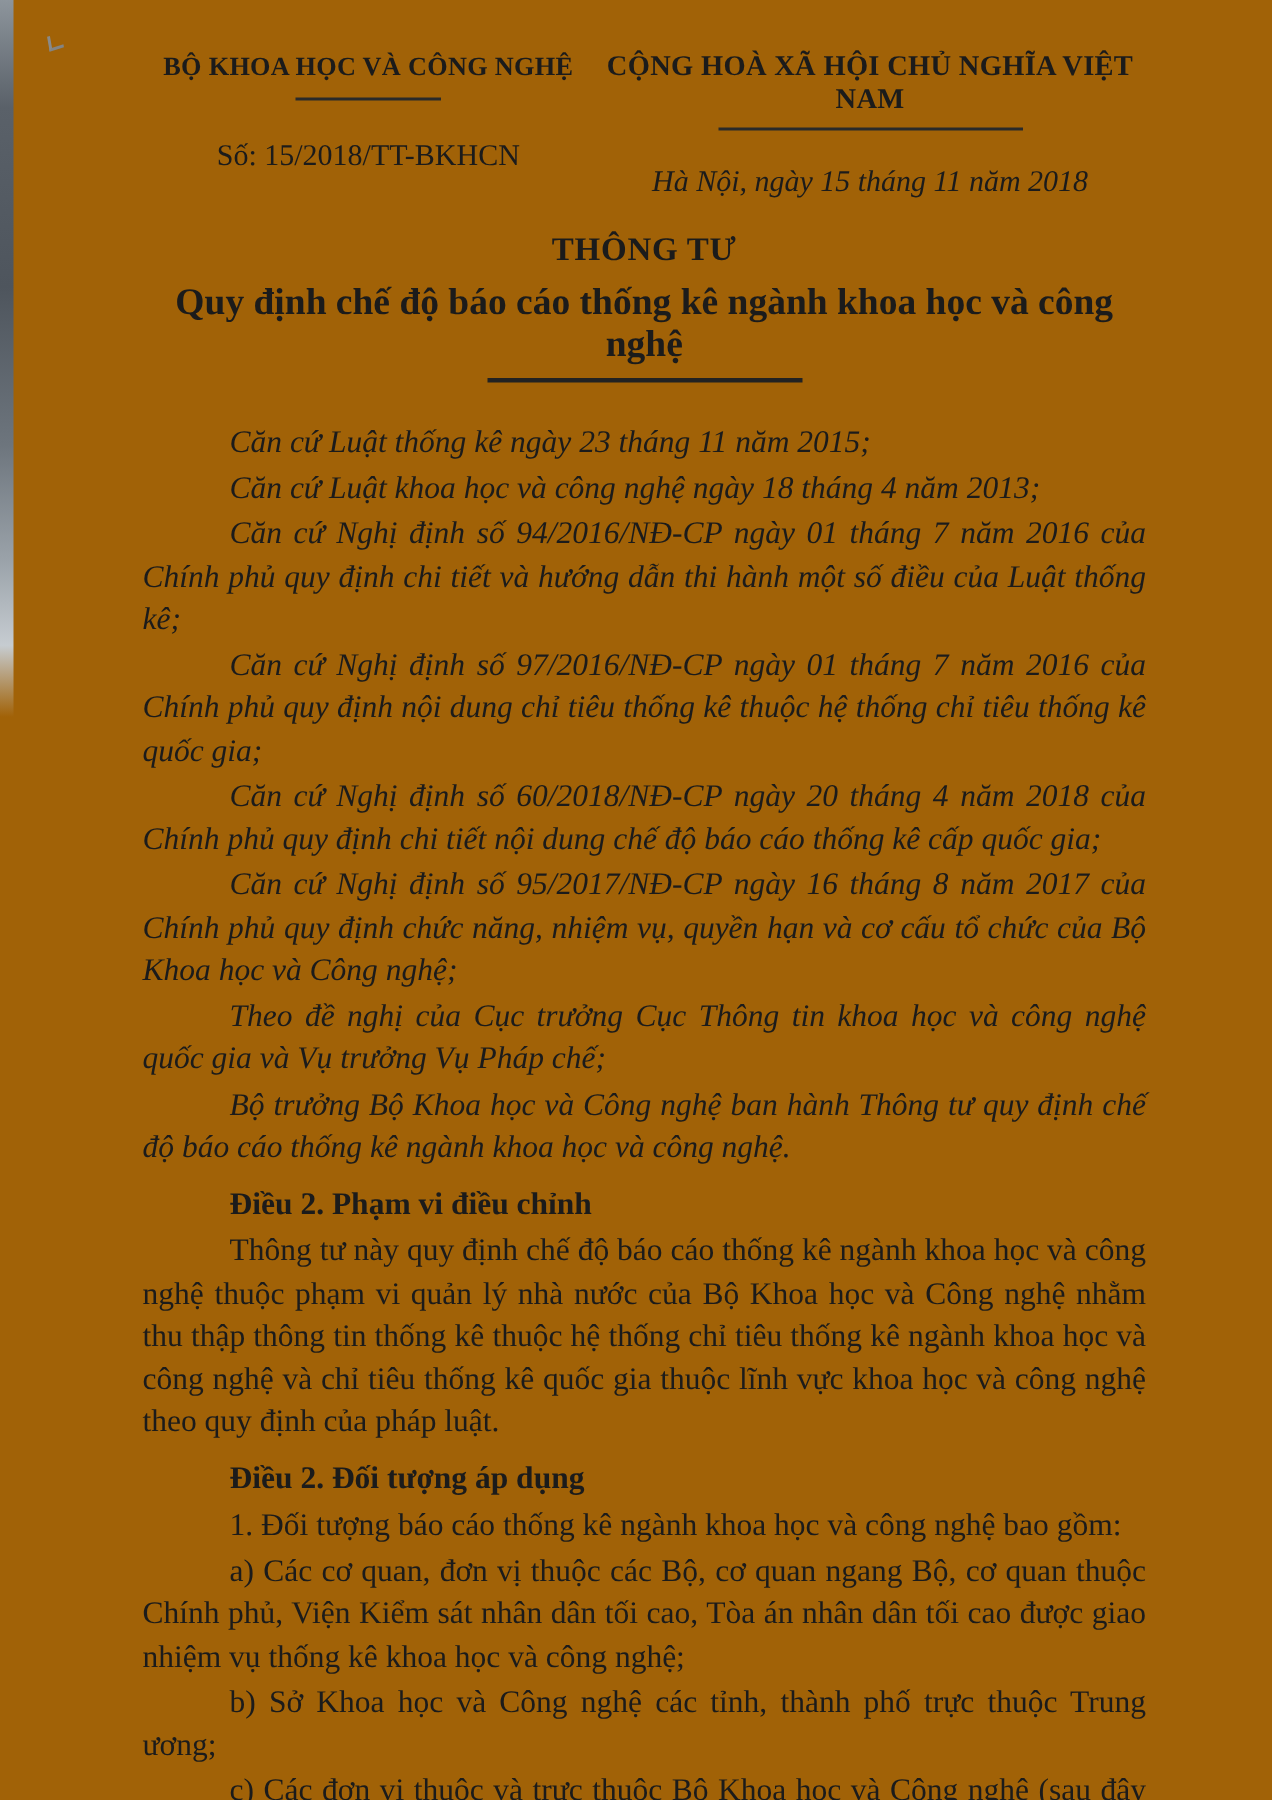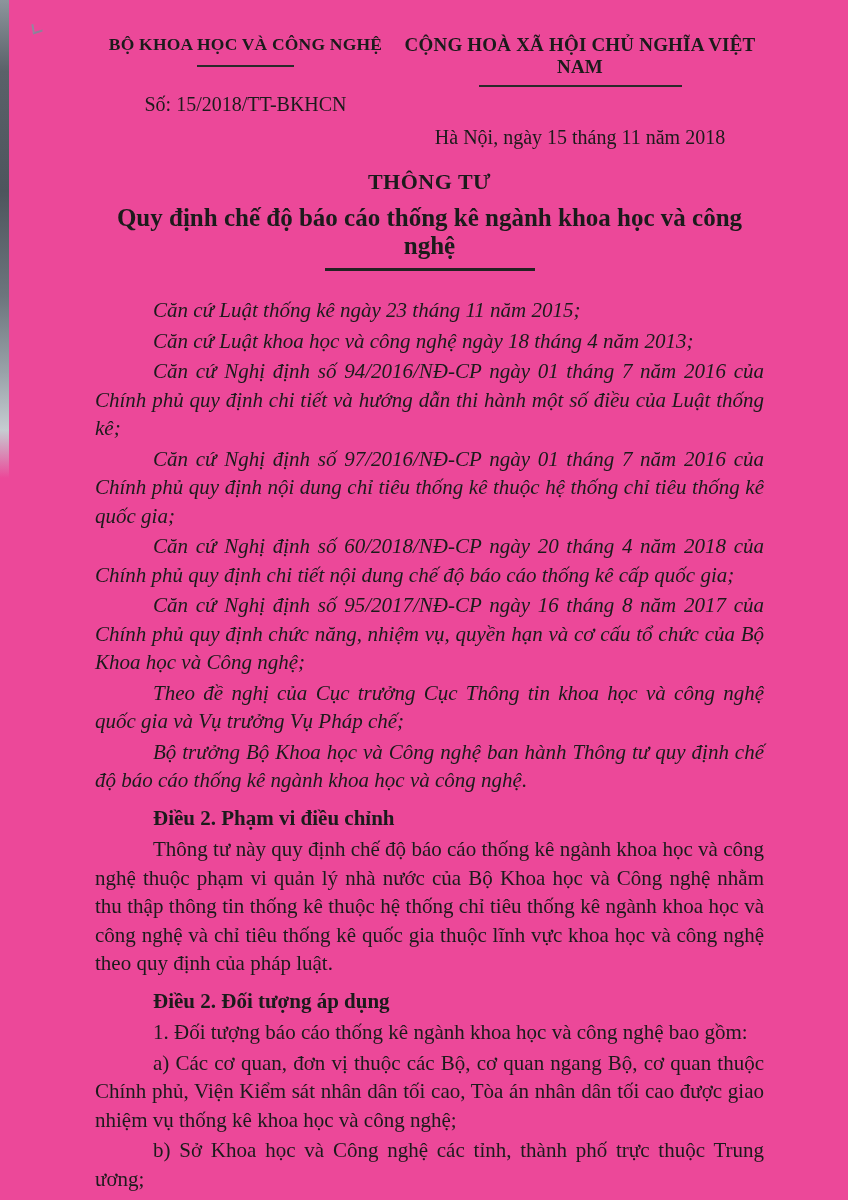--- a/index.html
+++ b/index.html
@@ -4,21 +4,21 @@
 <style>
   html, body {
     margin: 0;
     padding: 0;
     background: #ffffff;
   }
   .page {
     position: relative;
     width: 848px;
     height: 1200px;
-    background: #ec4899;
+    background: #a16207;
     overflow: hidden;
     font-family: "Liberation Serif", "DejaVu Serif", serif;
     color: #1b1b1b;
   }
   
   .scan-edge {
     position: absolute;
     left: 0;
     top: 0;
     width: 9px;
@@ -90,22 +90,23 @@
     font-size: 19.5px;
     margin-top: 7px;
   }
   .motto-underline {
     width: 203px;
     height: 2px;
     background: #2a2a2a;
     margin: 7px auto 0 auto;
   }
   .place-date {
+    font-style: italic;
     font-size: 20px;
-    margin-top: 39px;
+    margin-top: 23px;
   }
   
   .title-block {
     margin-top: 20px;
     text-align: center;
   }
   .doc-type {
     font-weight: bold;
     font-size: 22px;
     letter-spacing: 0.5px;

